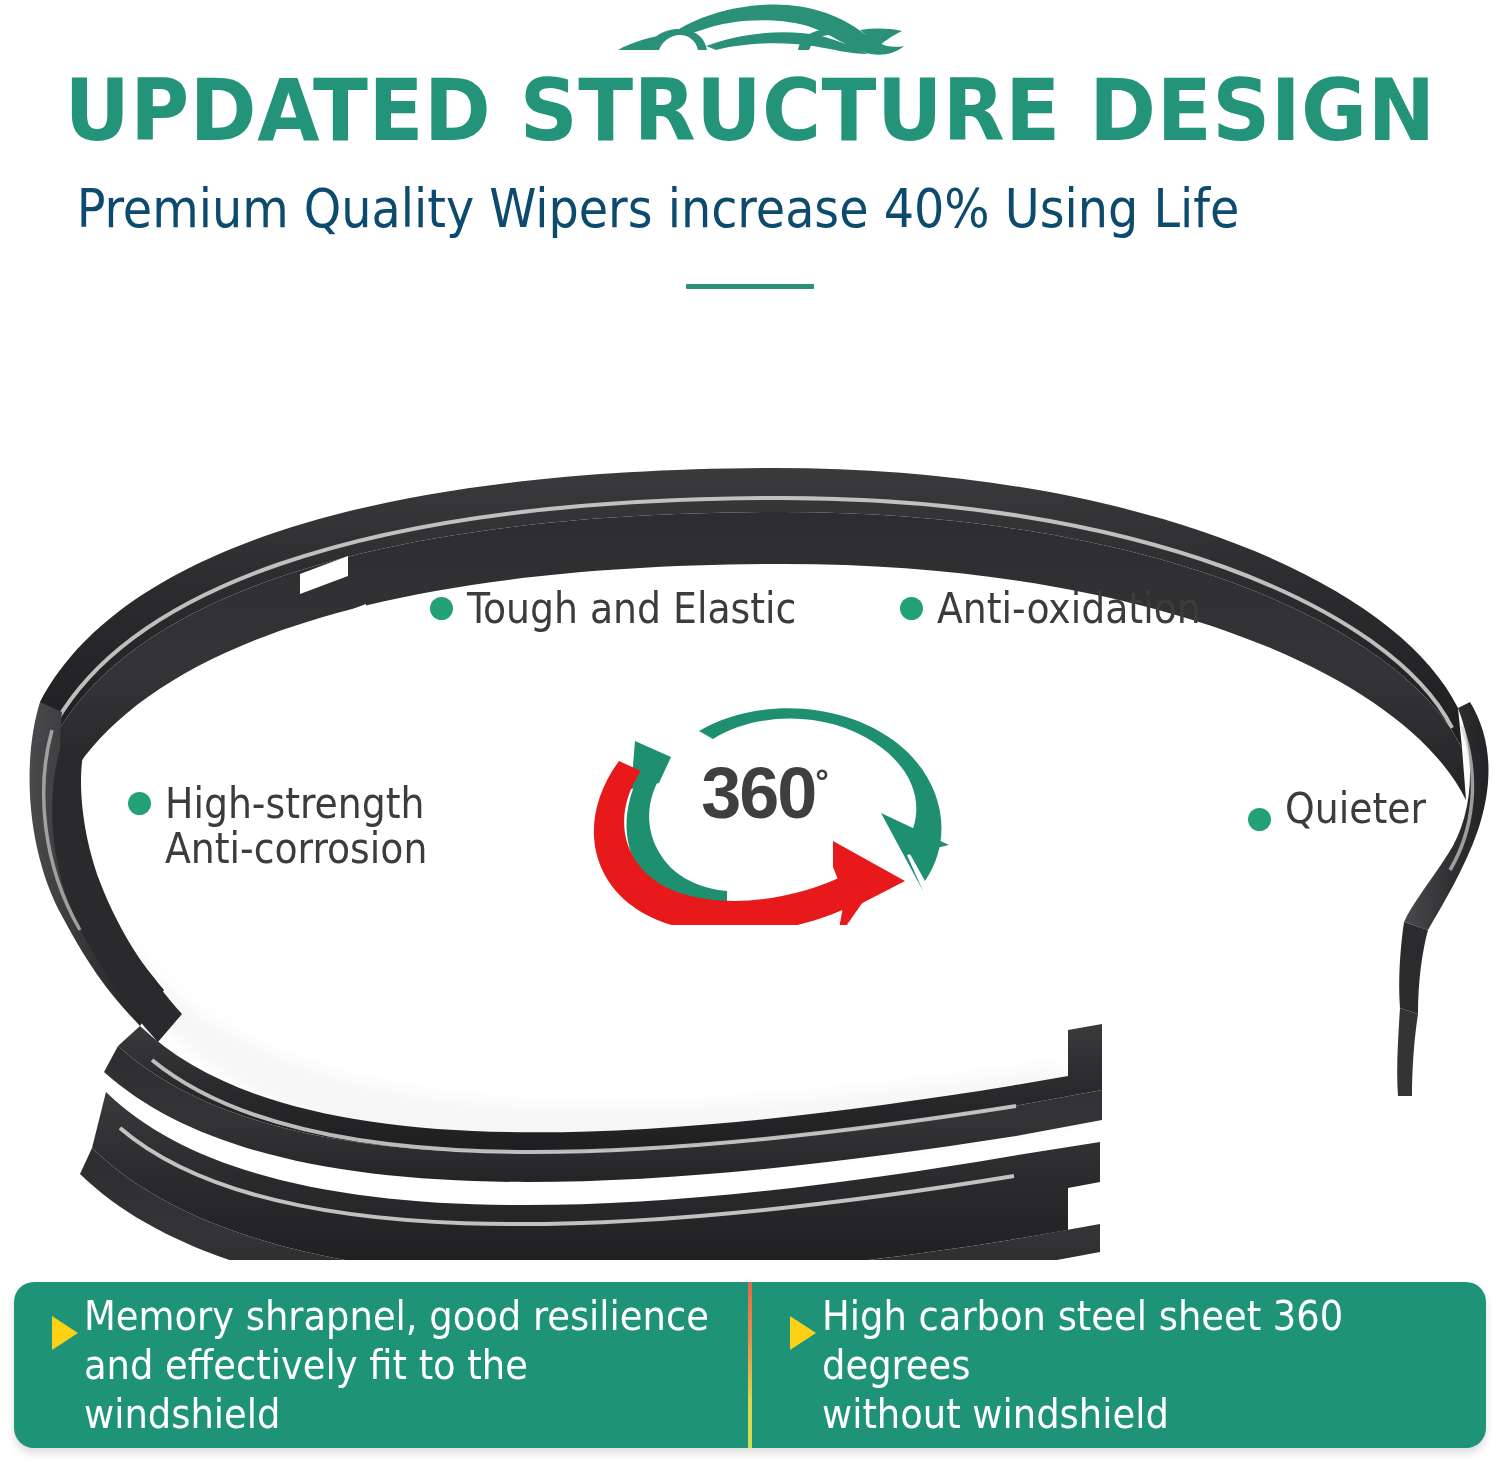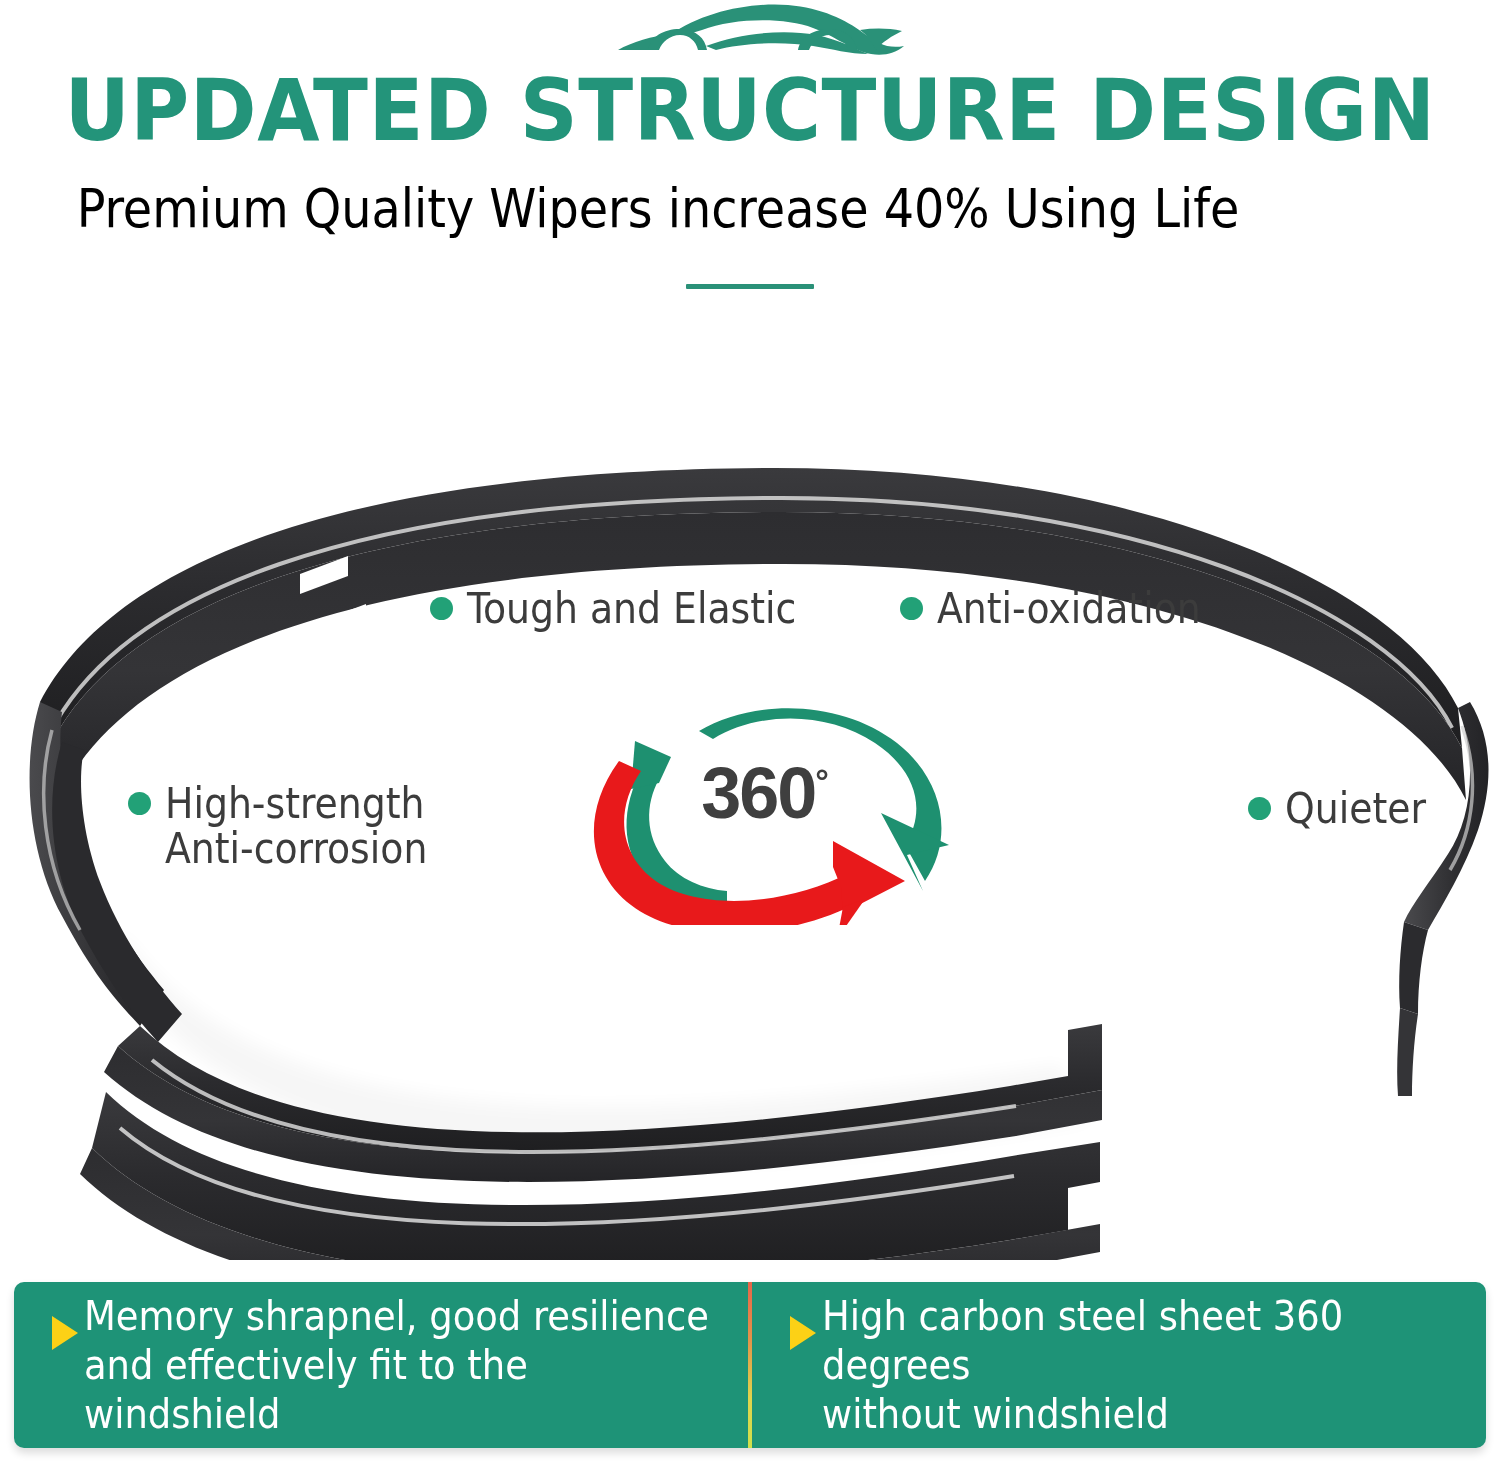--- a/index.html
+++ b/index.html
@@ -43,21 +43,21 @@
   }
   #subtitle {
     position: absolute;
     left: 0;
     top: 178px;
     width: 1316px;
     text-align: center;
     font-family: "Liberation Sans Narrow", "DejaVu Sans Condensed", "Liberation Sans", sans-serif;
     font-size: 53px;
     line-height: 62px;
-    color: #000000;
+    color: #0c4a6e;
     white-space: nowrap;
   }
   #title-rule {
     position: absolute;
     left: 686px;
     top: 284px;
     width: 128px;
     height: 5px;
     background: #2a9178;
     border-radius: 1px;
@@ -97,21 +97,21 @@
   }
   .feature-label {
     font-family: "Liberation Sans Narrow", "DejaVu Sans Condensed", "Liberation Sans", sans-serif;
     font-size: 42px;
     line-height: 45px;
     color: #3c3c3c;
   }
   #feature-tough   { left: 430px;  top: 586px; }
   #feature-anti-ox { left: 900px;  top: 586px; }
   #feature-highstr { left: 128px;  top: 765px; margin-top: 16px; }
-  #feature-quieter { left: 1248px; top: 786px; }
+  #feature-quieter { left: 1248px; top: 786px; align-items: flex-end; }
 
   
   #badge-360 {
     position: absolute;
     left: 575px;
     top: 695px;
     width: 380px;
     height: 230px;
   }
   #badge-360 svg { display: block; width: 380px; height: 230px; }
@@ -136,21 +136,21 @@
 
   
   #banner-row {
     position: absolute;
     left: 14px;
     top: 1282px;
     width: 1472px;
     height: 166px;
     display: flex;
     background: #1e9377;
-    border-radius: 10px;
+    border-radius: 20px;
     box-shadow: 0 5px 9px rgba(0,0,0,0.14);
     overflow: hidden;
   }
   .banner {
     flex: 1 1 50%;
     display: flex;
     align-items: center;
     padding: 0 26px 0 38px;
     box-sizing: border-box;
   }

